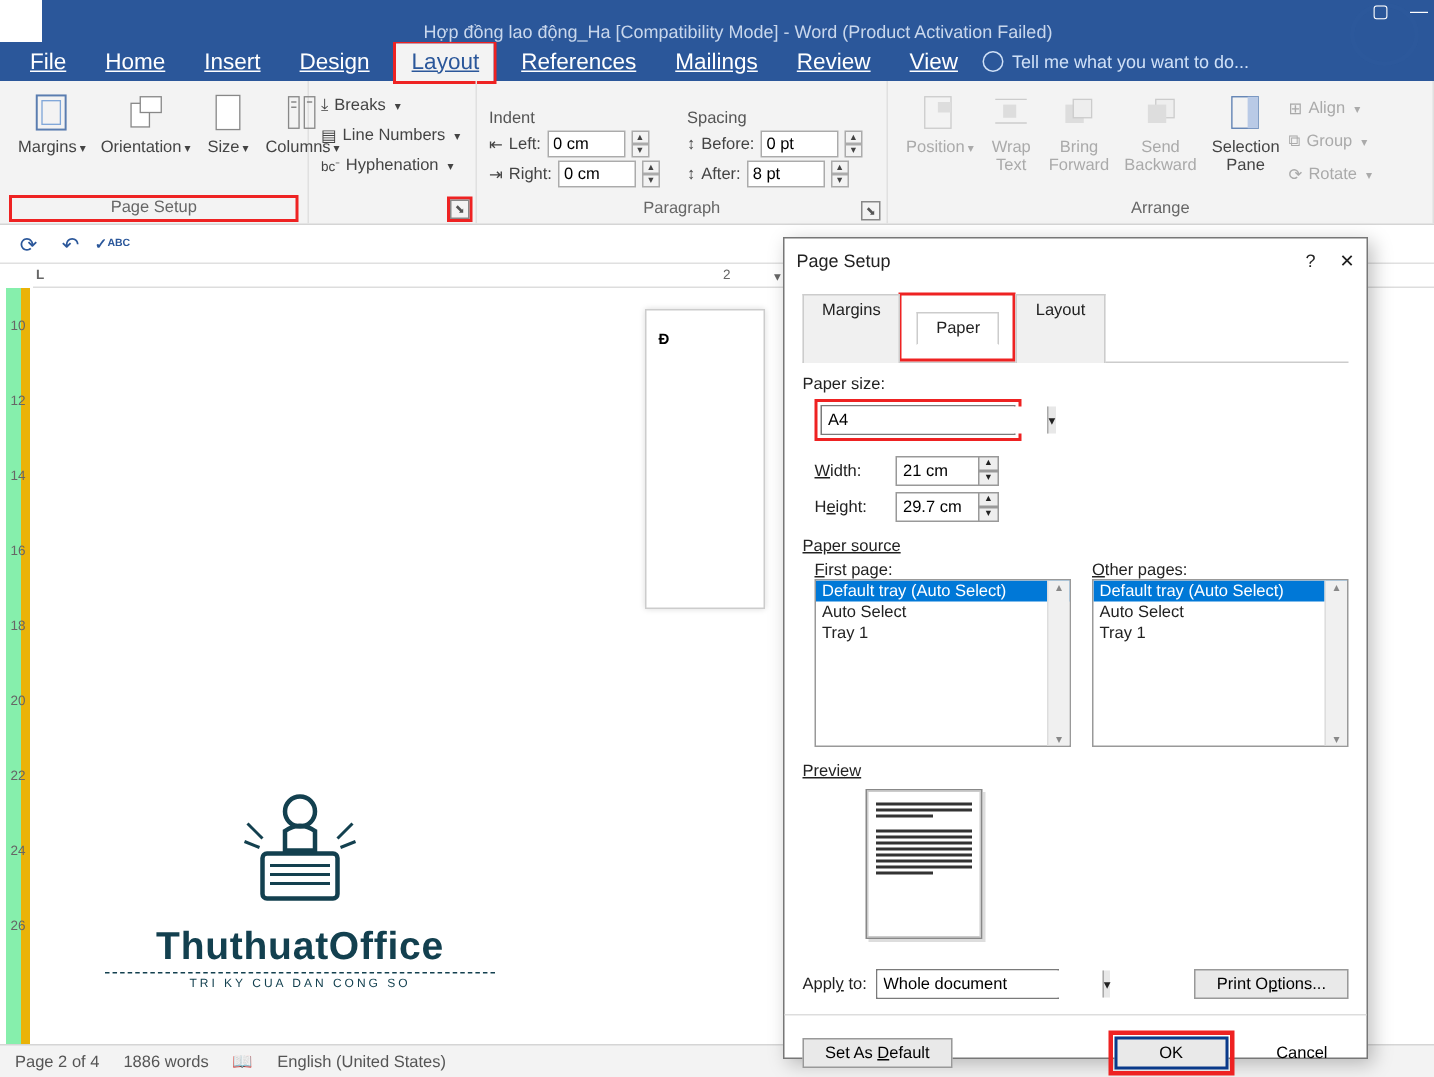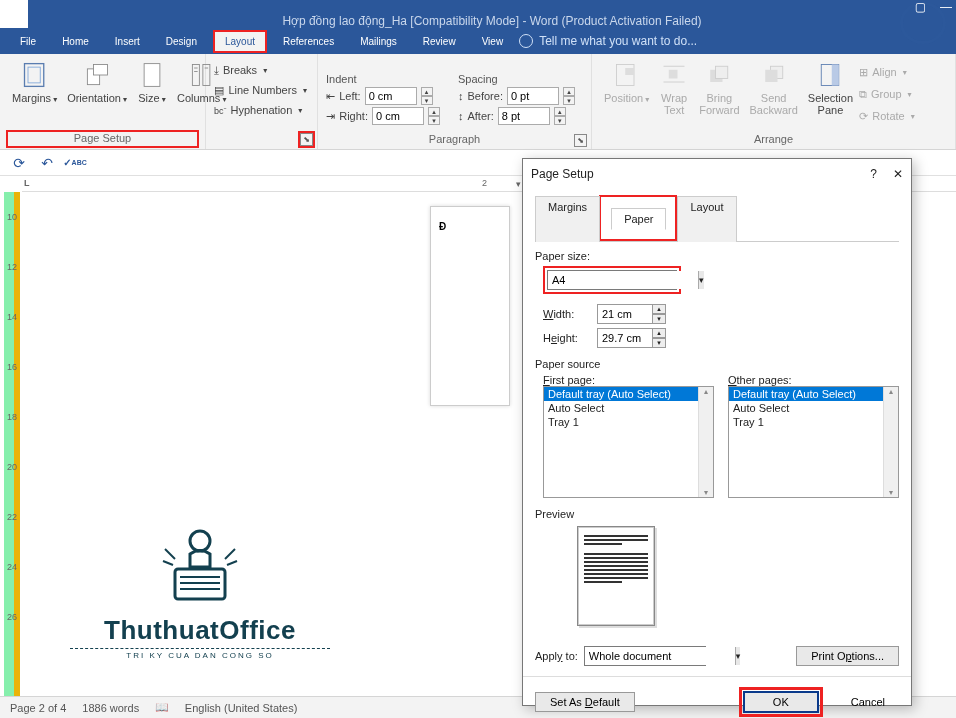--- a/index.html
+++ b/index.html
@@ -3,21 +3,21 @@
 <meta charset="utf-8">
 <style>
 * { margin: 0; padding: 0; box-sizing: border-box; font-family: "Segoe UI", Arial, sans-serif; }
 body { width: 956px; height: 718px; background: #fff; overflow: hidden; position: relative; }
 
 .titlebar { height: 28px; background: #2b579a; color: #c9d7ec; display: flex; align-items: flex-end; justify-content: center; font-size: 12px; position: relative; margin-left: 28px; }
 .titlebar .watermark { position: absolute; right: 10px; top: 2px; width: 46px; height: 42px; border: 3px solid #2f5d9f; border-radius: 50%; opacity: .35; }
 .titlebar .win-controls { position: absolute; right: 4px; top: 0; display: flex; gap: 14px; color: #fff; font-size: 12px; }
 
 .menubar { height: 26px; background: #2b579a; display: flex; align-items: center; padding: 0 10px; gap: 6px; }
-.menubar .tab { color: #fff; font-size: 10px; padding: 4px 10px; cursor: pointer; }
+.menubar .tab { color: #fff; font-size: 15px; padding: 4px 10px; cursor: pointer; text-decoration: underline; }
 .menubar .tab.sel { background: #f3f3f3; color: #2b579a; }
 .menubar .tell { color: #cfe0f7; font-size: 12px; display: flex; align-items: center; gap: 6px; }
 .menubar .bulb { width: 14px; height: 14px; border: 1.5px solid #cfe0f7; border-radius: 50%; display: inline-block; }
 .red-box { border: 2.5px solid #e22; }
 
 .ribbon { height: 96px; background: #f3f3f3; border-bottom: 1px solid #d5d5d5; display: flex; font-size: 11px; color: #444; }
 .group { border-right: 1px solid #e0e0e0; padding: 4px 8px 2px; display: flex; flex-direction: column; justify-content: space-between; position: relative; }
 .group-label { text-align: center; font-size: 11px; color: #666; padding-bottom: 2px; }
 .big-btn { display: flex; flex-direction: column; align-items: center; gap: 2px; padding: 2px 4px; cursor: pointer; color: #444; }
 .big-btn.disabled { color: #aaa; }
@@ -65,21 +65,21 @@
 .numspin { display: flex; align-items: center; }
 .numspin input { width: 56px; height: 20px; border: 1px solid #999; font-size: 11px; padding: 0 4px; }
 .numspin .sp { display: flex; flex-direction: column; margin-left: -1px; }
 .numspin .sp span { width: 14px; height: 10px; border: 1px solid #999; background: #eee; font-size: 7px; text-align: center; line-height: 8px; }
 .listbox { border: 1px solid #999; height: 112px; overflow: hidden; position: relative; background: #fff; }
 .listbox .opt { padding: 1px 4px; }
 .listbox .opt.sel { background: #0078d7; color: #fff; }
 .listbox .sb { position: absolute; right: 0; top: 0; width: 15px; bottom: 0; background: #f0f0f0; border-left: 1px solid #ddd; display:flex; flex-direction:column; justify-content:space-between; align-items:center; font-size:8px; color:#888; }
 .two-col { display: flex; gap: 14px; }
 .two-col > div { flex: 1; }
-.section-label { margin: 10px 0 4px; }
+.section-label { margin: 10px 0 4px; text-decoration: underline; }
 .preview-box { border: 1px solid #888; width: 78px; height: 100px; margin: 6px 0 0 42px; padding: 8px 6px; box-shadow: inset 0 0 0 1px #ccc, 2px 2px 0 #ddd; display:flex; flex-direction:column; gap:2px; }
 .preview-box .ln { height: 2px; background: #333; }
 .preview-box .ln.half { width: 60%; }
 .dlg-btn { border: 1px solid #999; background: #e9e9e9; padding: 3px 14px; font-size: 11px; cursor: pointer; }
 .dlg-footer { display: flex; justify-content: space-between; align-items: center; border-top: 1px solid #ddd; padding: 10px 12px; }
 .dlg-footer .right { display: flex; gap: 14px; }
 .ok-wrap { border: 3px solid #e22; padding: 1px; display: inline-block; }
 .ok-btn { border: 2px solid #0a3a8a; background: #e9e9e9; padding: 3px 28px; font-size: 11px; cursor: pointer; }
 
 .ico svg { width: 28px; height: 28px; }

